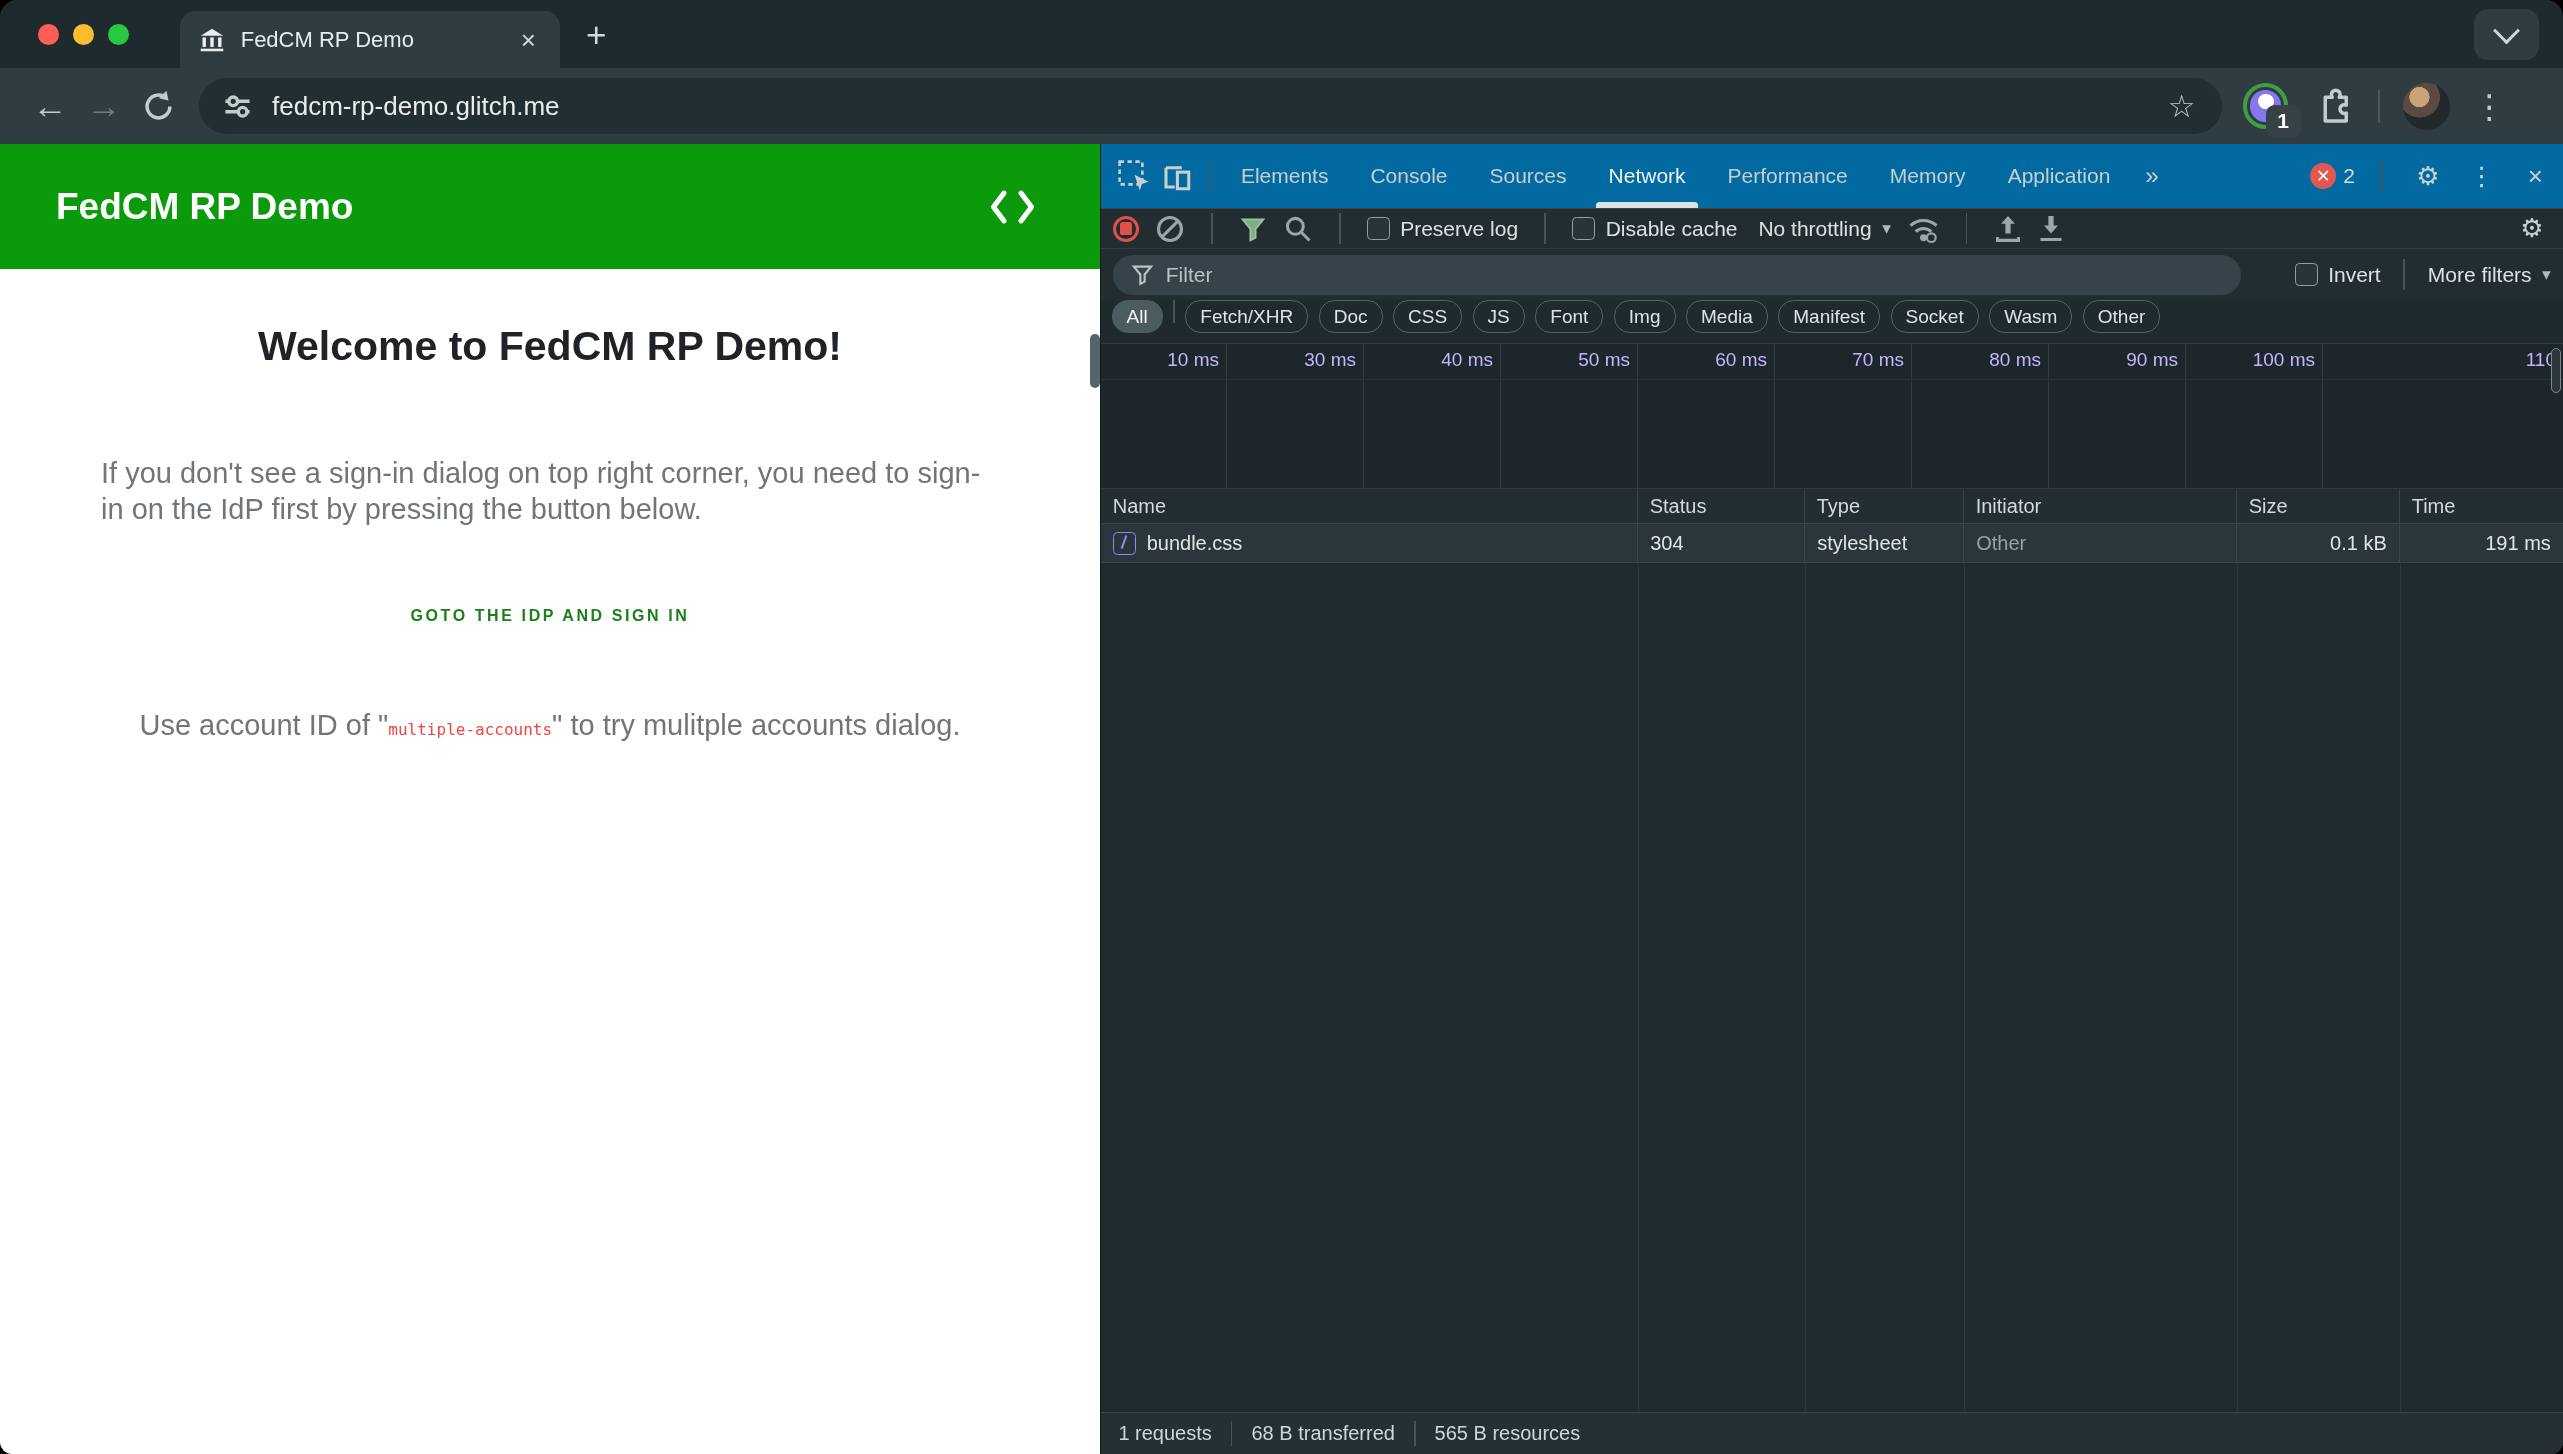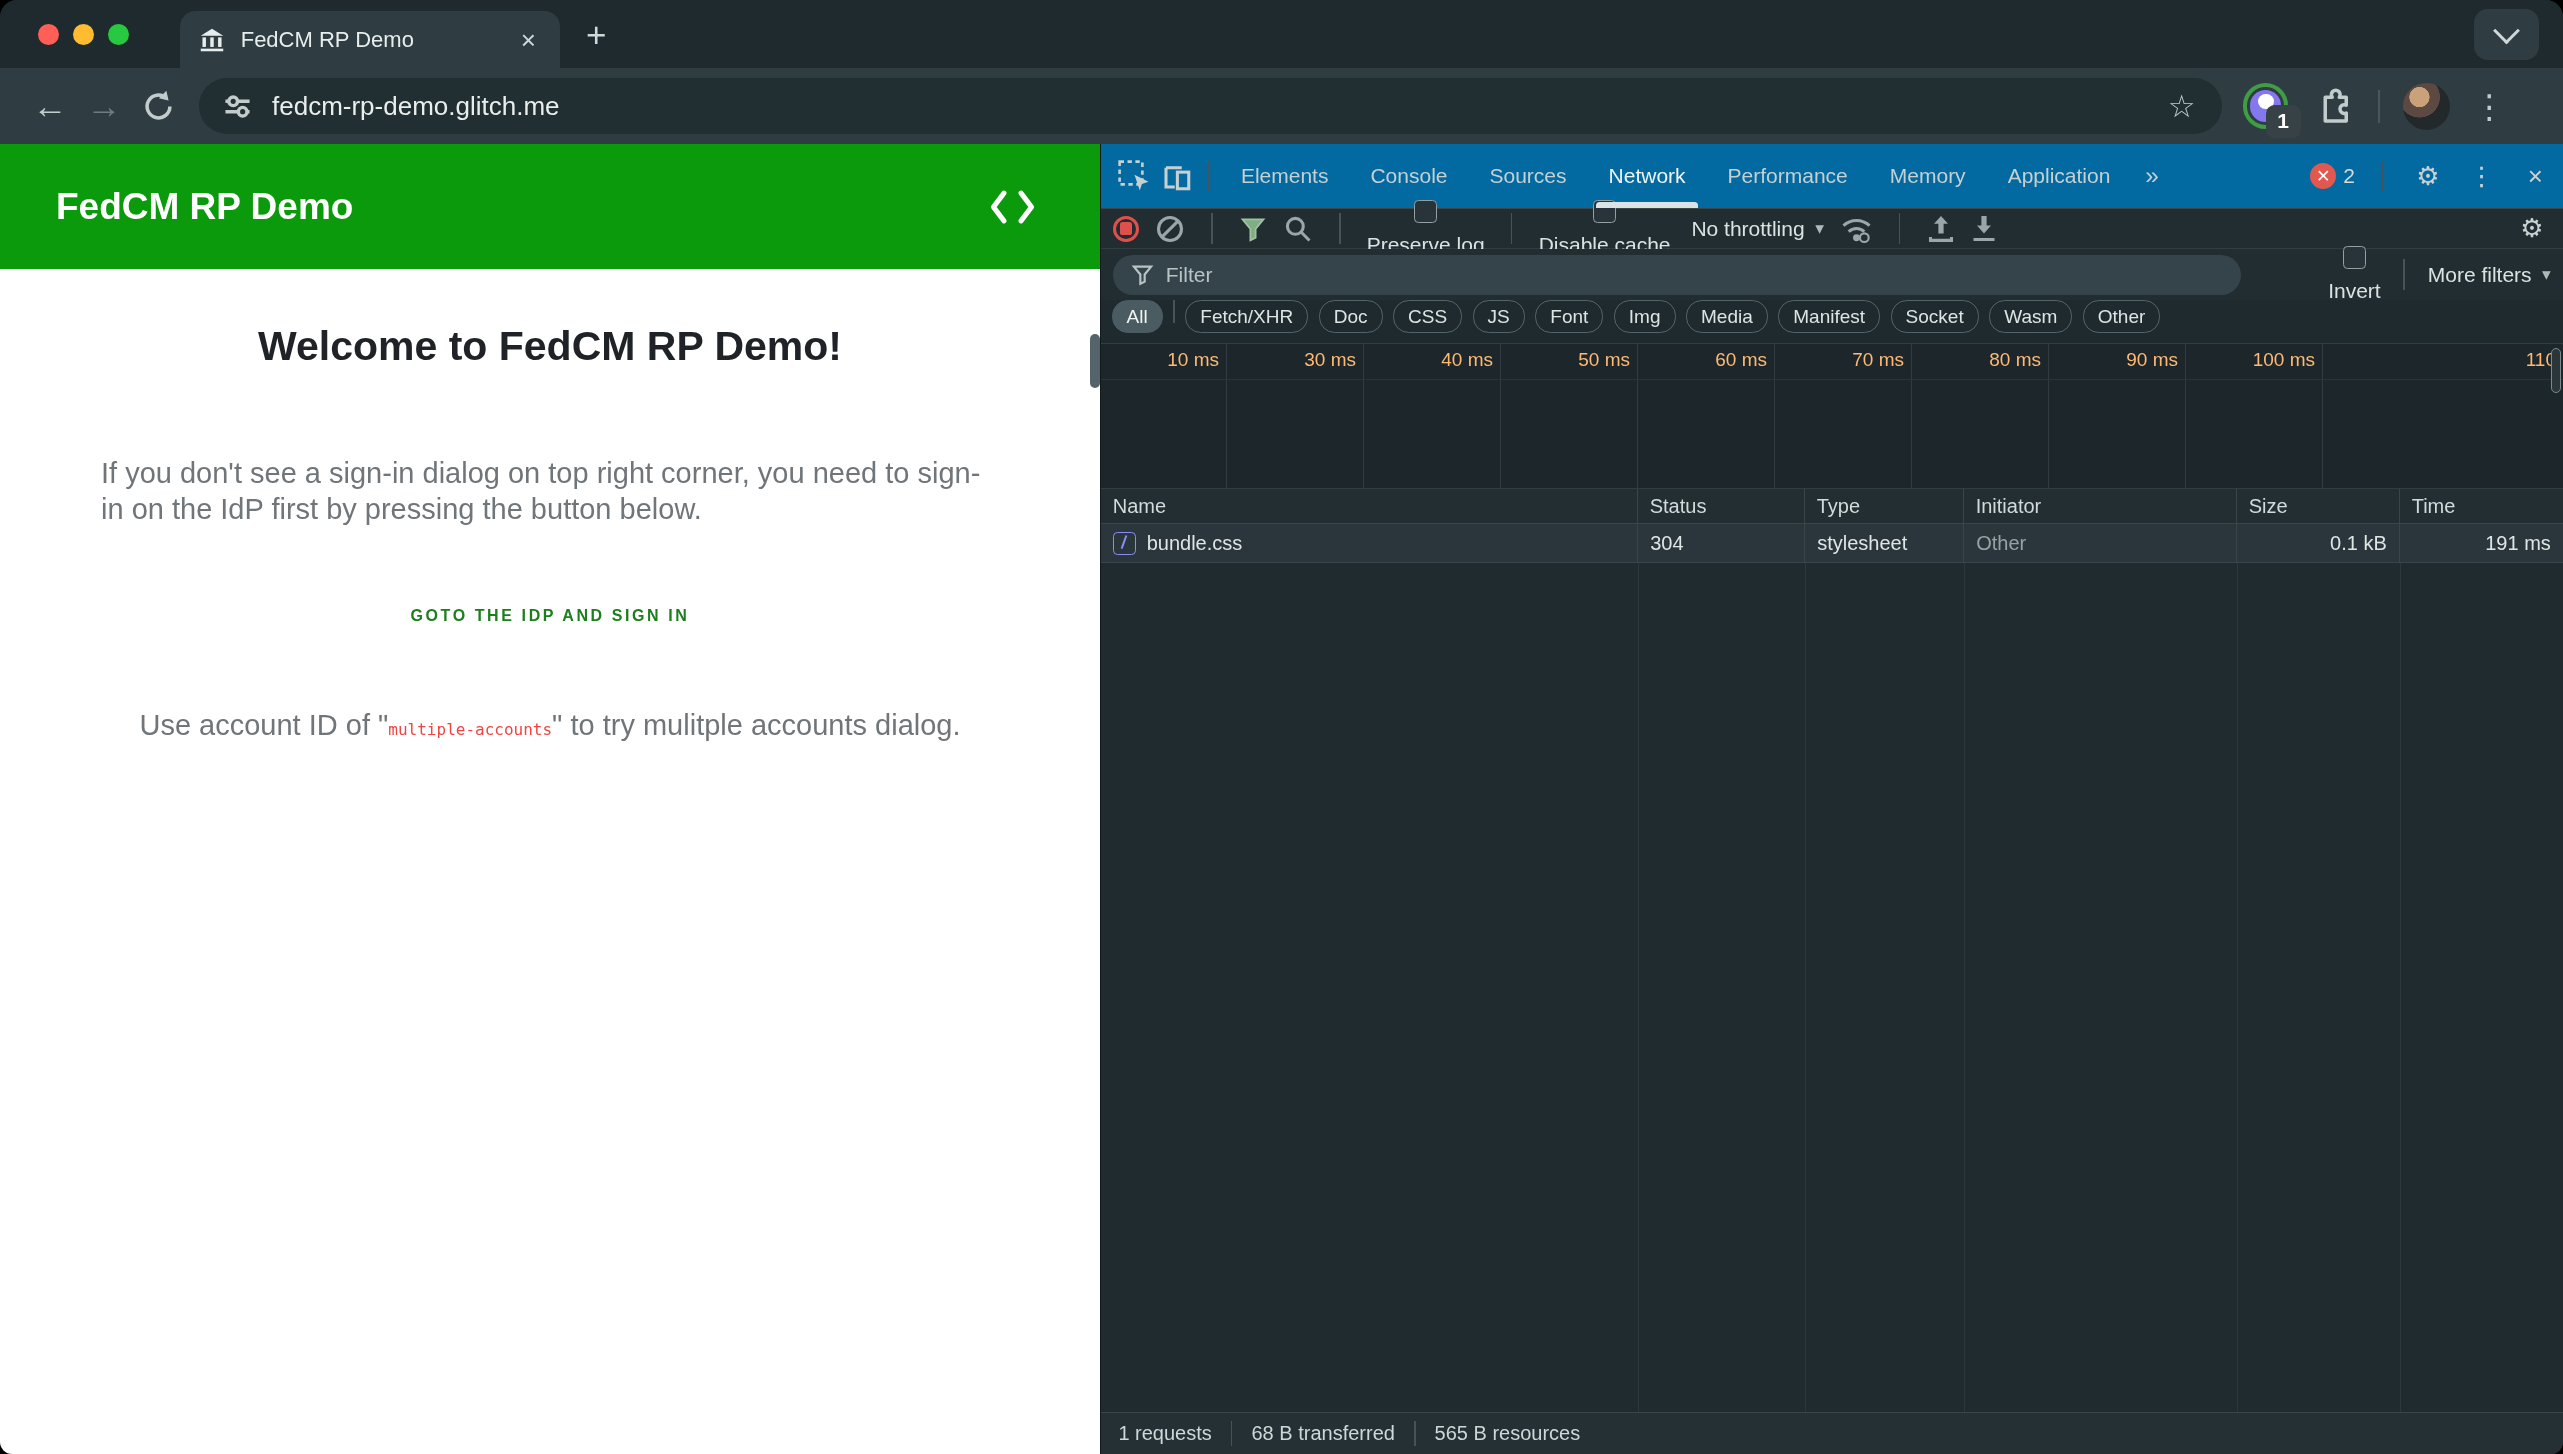--- a/index.html
+++ b/index.html
@@ -69,21 +69,21 @@
   .err-badge { display:flex; align-items:center; gap:7px; }
   .err-circle { width:26px; height:26px; border-radius:50%; background:#e0584f; color:#fff; font-size:17.4px; display:flex; align-items:center; justify-content:center; font-weight:700; }
   .err-count { color:#d5dddd; font-size:21px; }
   .glyph-btn { color:#c9d2d3; font-size:26px; width:38px; text-align:center; }
 
   .dt-toolbar { height:40px; background:#222d31; border-bottom:0.9px solid #323d41; display:flex; align-items:center; padding:0 12.2px; gap:15.7px; flex:0 0 auto; }
   .rec-btn { width:26px; height:26px; border-radius:50%; border:3.5px solid #e0504b; display:flex; align-items:center; justify-content:center; }
   .rec-inner { width:12.2px; height:12.2px; background:#e0504b; border-radius:2.6px; }
   .checkbox { width:23px; height:23px; border:1.7px solid #93a0a2; border-radius:4.4px; background:#28343a; flex:0 0 auto; }
   .cb-label { font-size:21px; color:#dbe2e2; white-space:nowrap; }
-  .cb-group { display:flex; align-items:center; gap:10.5px;flex-direction:column; }
+  .cb-group { display:flex; align-items:center; gap:10.5px; }
   .throttle { display:flex; align-items:center; gap:10.5px; margin-left:5.2px; }
   .throttle-label { font-size:21px; color:#dbe2e2; white-space:nowrap; }
   .caret { color:#aeb9ba; font-size:17.4px; }
   .dt-toolbar .spacer { flex:1; }
 
   .dt-filterrow { height:51px; background:#222d31; display:flex; align-items:center; padding:0 12.2px; gap:14px; flex:0 0 auto; }
   .filter-pill { width:1128px; height:40px; background:#35444a; border-radius:20px; display:flex; align-items:center; padding:0 17.4px; gap:12.2px; }
   .filter-input { background:transparent; border:none; outline:none; color:#e6eceb; font-size:21px; font-family:inherit; flex:1; }
   .filter-input::placeholder { color:#b9c4c5; opacity:1; }
   .fr-sep { width:1.7px; height:31px; background:#46535a; margin:0 8.7px; }
@@ -91,21 +91,21 @@
   .mf-label { font-size:21px; color:#dbe2e2; white-space:nowrap; }
 
   .dt-chips { height:44px; background:#1f2a2e; border-bottom:0.9px solid #323d41; display:flex; align-items:flex-start; padding:0 10.5px; gap:10.5px; flex:0 0 auto; }
   .chip { font-family:inherit; font-size:19px; color:#dde4e4; background:transparent; border:1.7px solid #55646a; border-radius:15.7px; height:33px; padding:0 14px; white-space:nowrap; }
   .chip.chip-active { background:#4a5b61; border-color:#4a5b61; color:#f0f4f4; }
   .chip-sep { width:1.7px; height:23px; background:#46535a; }
 
   .dt-timeline { position:relative; height:145px; background:#1d262a; border-bottom:0.9px solid #323d41; display:flex; overflow:hidden; flex:0 0 auto; }
   .tl-cell { height:100%; border-right:0.9px solid #303c40; display:flex; justify-content:flex-end; align-items:flex-start; padding:5.2px 7px 0 0; flex:0 0 auto; }
   .tl-cell.grow { flex:1 1 auto; border-right:none; }
-  .tl-label { color:#fdba74; font-size:19px; white-space:nowrap; }
+  .tl-label { color:#c4b5fd; font-size:19px; white-space:nowrap; }
   .tl-band-line { position:absolute; left:0; right:0; top:35px; height:0.9px; background:#2b3539; }
   .tl-scroll-thumb { position:absolute; right:1.7px; top:3.5px; width:10.5px; height:45px; border-radius:5.2px; border:1.7px solid #7b898c; background:#2a363a; }
 
   .dt-thead { height:35px; background:#232e32; border-bottom:0.9px solid #3a464a; display:flex; align-items:center; flex:0 0 auto;justify-content:center; }
   .th { height:100%; display:flex; align-items:center; padding:0 12.2px; font-size:20px; color:#d3dadb; border-right:0.9px solid #39454a; flex:0 0 auto; }
   .dt-row { height:39px; background:#2a363c; border-bottom:0.9px solid #39454a; display:flex; align-items:center; flex:0 0 auto; }
   .td { height:100%; display:flex; align-items:center; padding:0 12.2px; font-size:20px; color:#dfe5e5; border-right:0.9px solid #39454a; flex:0 0 auto; overflow:hidden; white-space:nowrap; }
   .td.dim { color:#97a2a4; }
   .td.right { justify-content:flex-end; }
   .cssfile-icon { position:relative; width:23px; height:23px; border:1.7px solid #8a8df2; border-radius:4.4px; margin-right:10.5px; flex:0 0 auto; }

